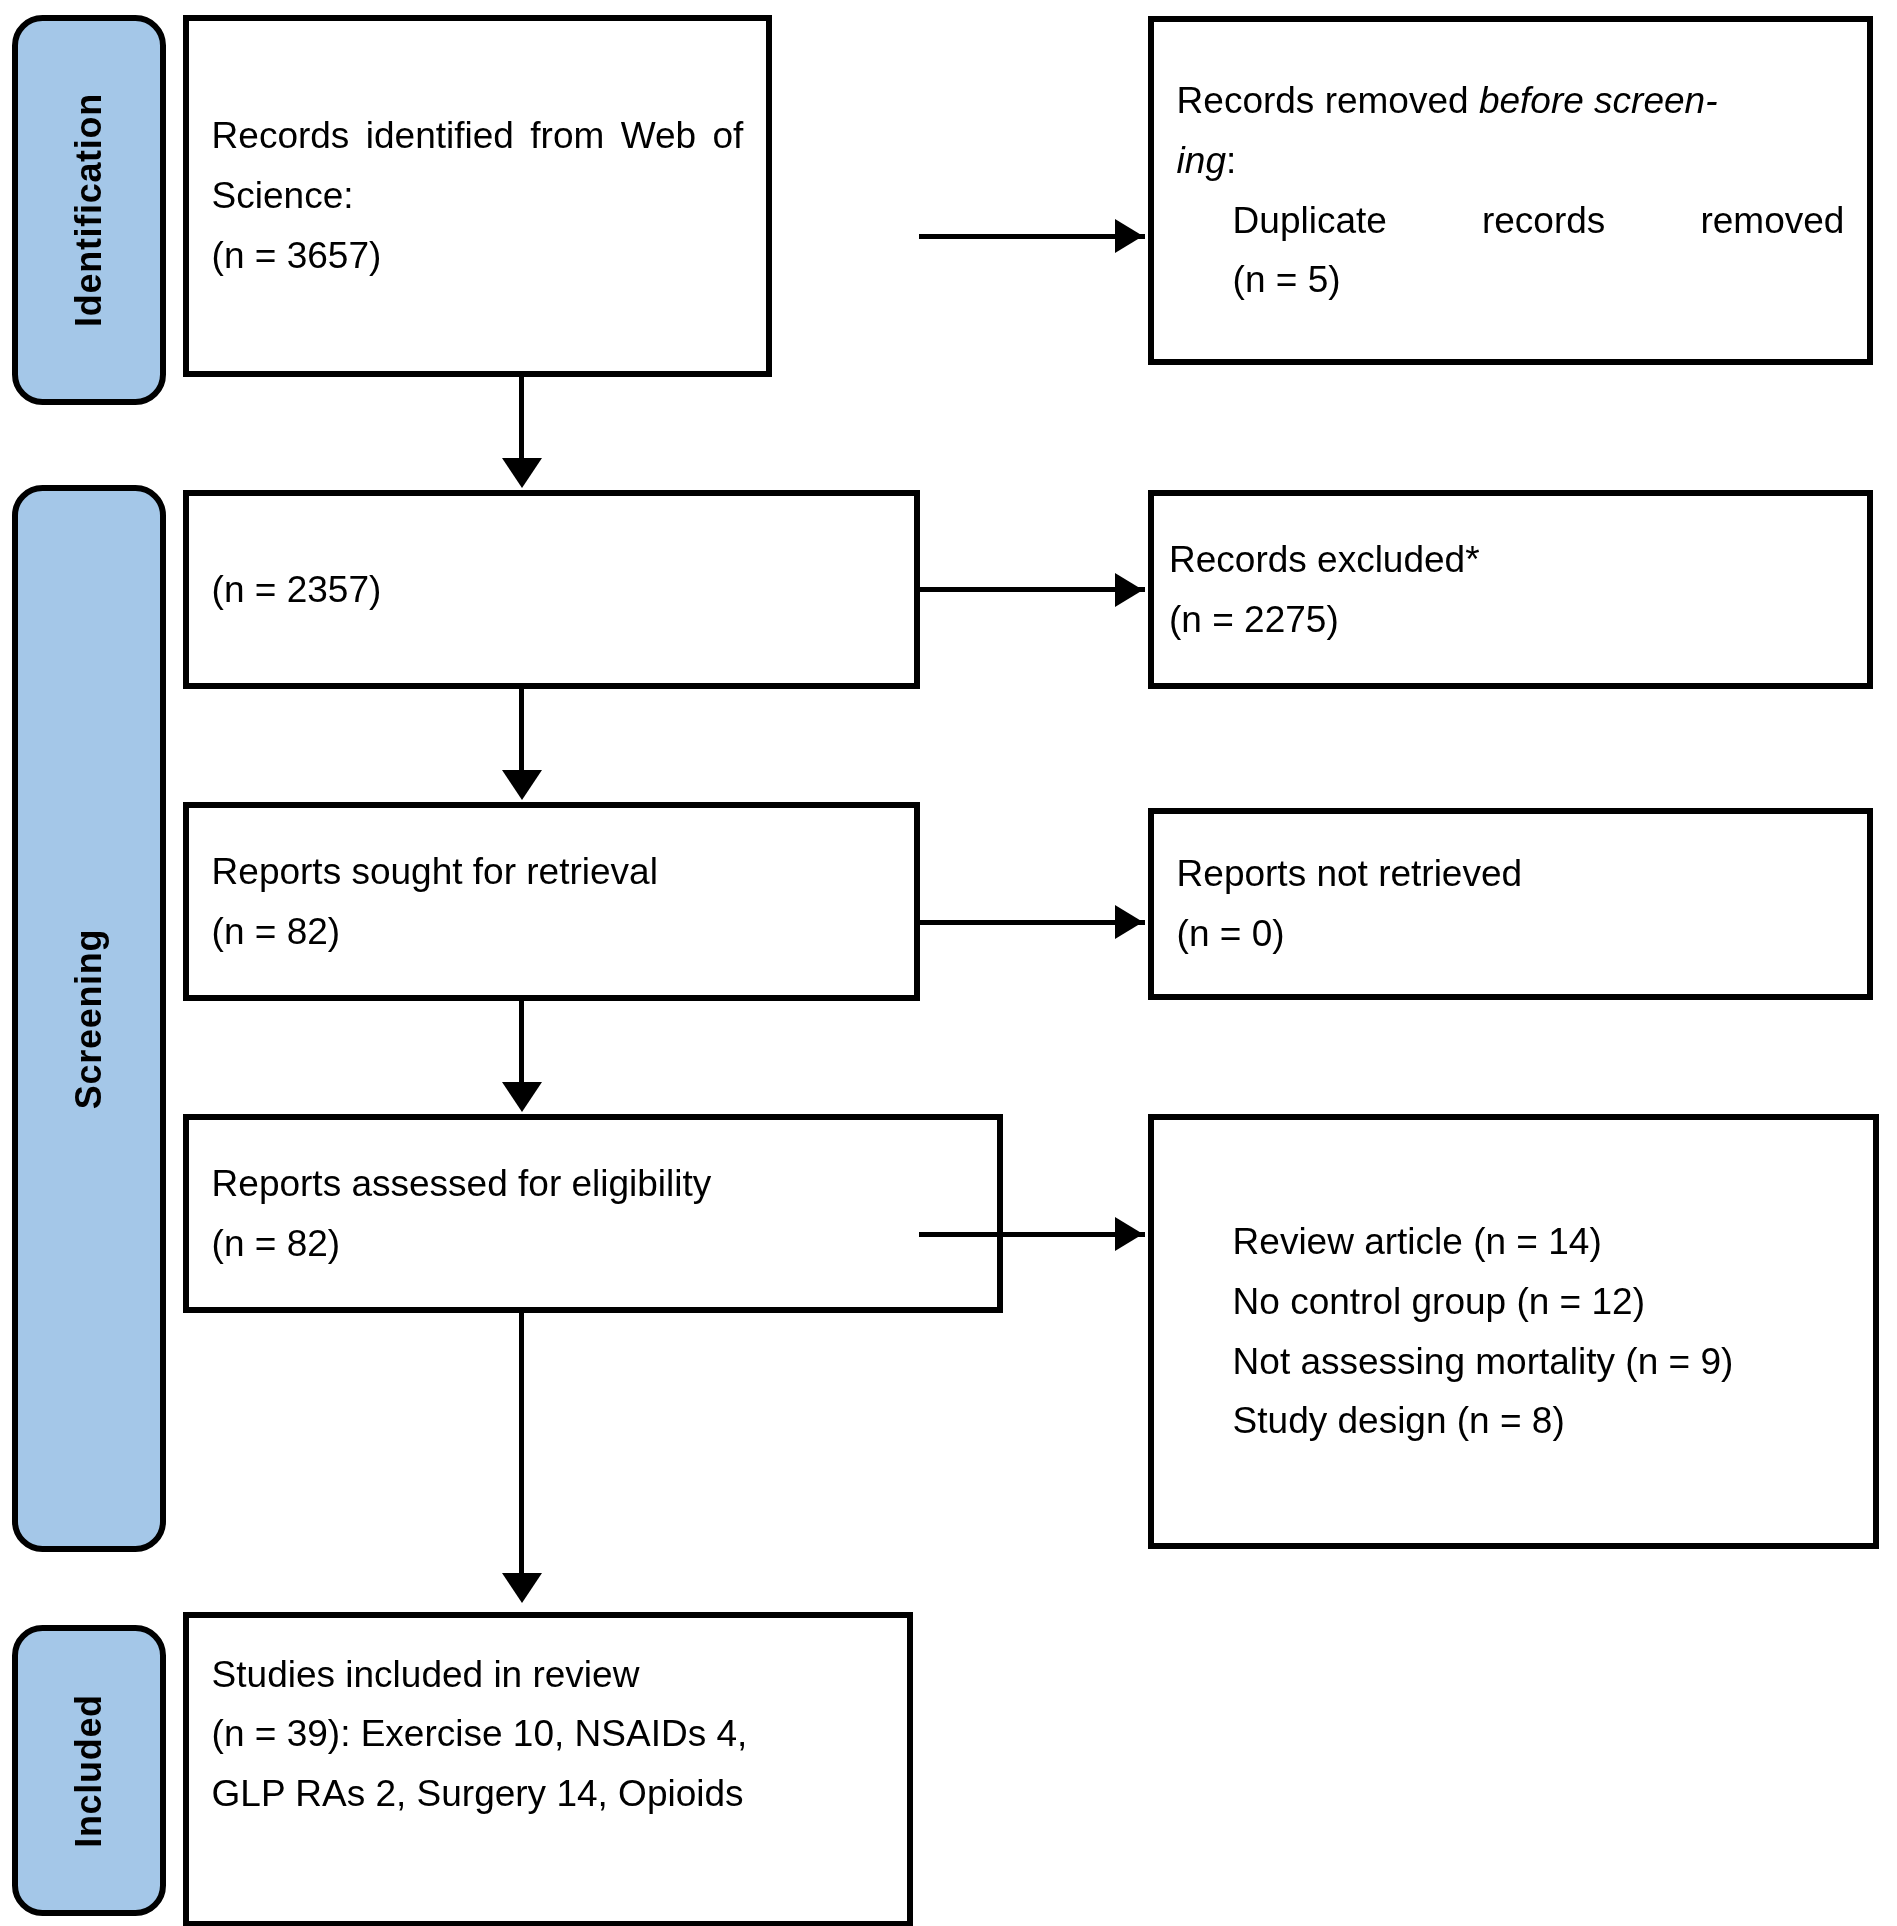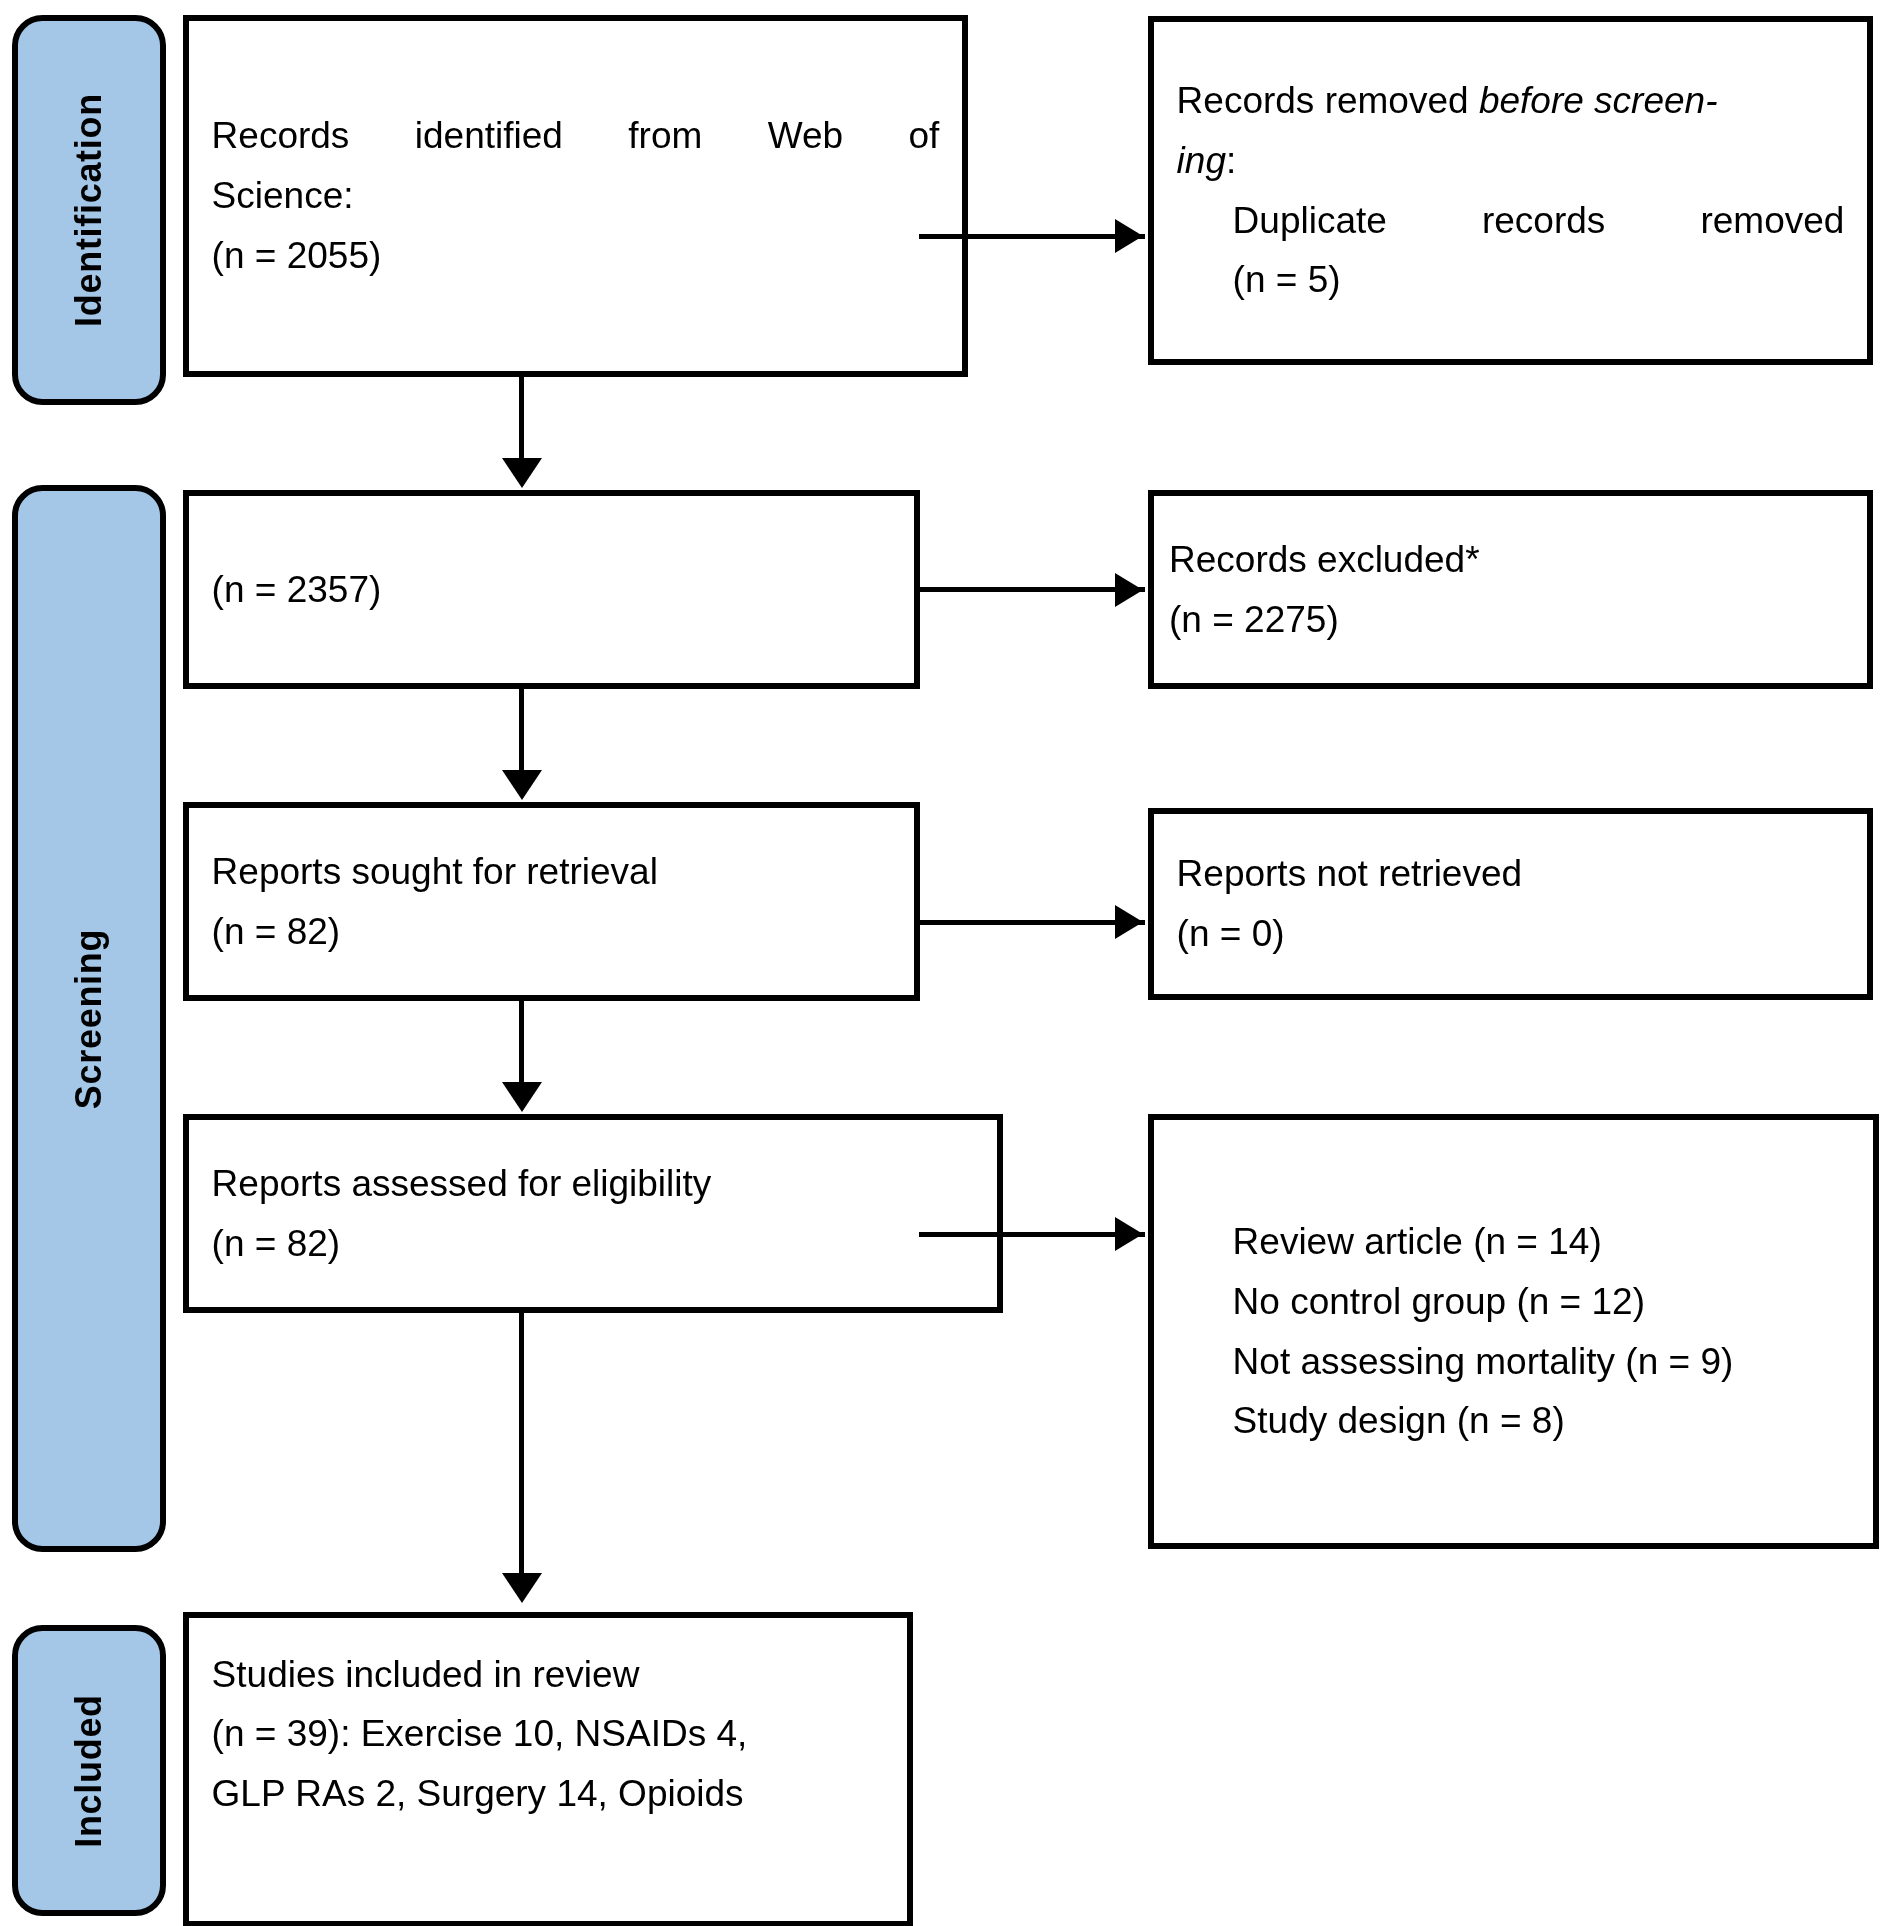--- a/index.html
+++ b/index.html
@@ -110,24 +110,24 @@
   </div>
 
   <div class="stage-pill" style="left:12px; top:485px; width:154px; height:1067px;">
     <span class="stage-label">Screening</span>
   </div>
 
   <div class="stage-pill" style="left:12px; top:1625px; width:154px; height:291px;">
     <span class="stage-label">Included</span>
   </div>
 
-  <div class="flow-box" style="left:183px; top:14.6px; width:785px; height:362px;">
+  <div class="flow-box" style="left:183px; top:14.6px; width:589px; height:362px;">
     <div class="line justify">Records identified from Web of</div>
     <div class="line">Science:</div>
-    <div class="line">(n = 2055)</div>
+    <div class="line">(n = 3657)</div>
   </div>
 
   <div class="flow-box" style="left:1148px; top:16px; width:725px; height:349px;">
     <div class="line"><span>Records removed </span><em>before screen-</em></div>
     <div class="line"><em>ing</em><span>:</span></div>
     <div class="line indent-justify">Duplicate records removed</div>
     <div class="line indent">(n = 5)</div>
   </div>
 
   <div class="conn-h" style="left:919px; top:234px; width:226px;"></div>

